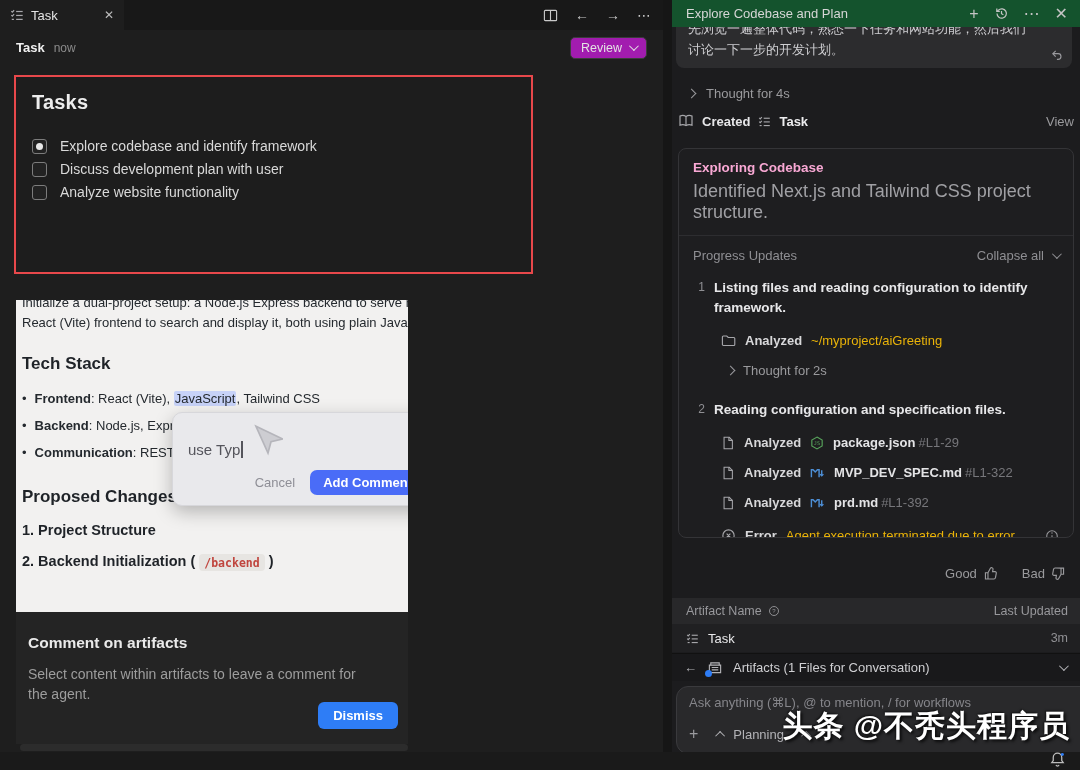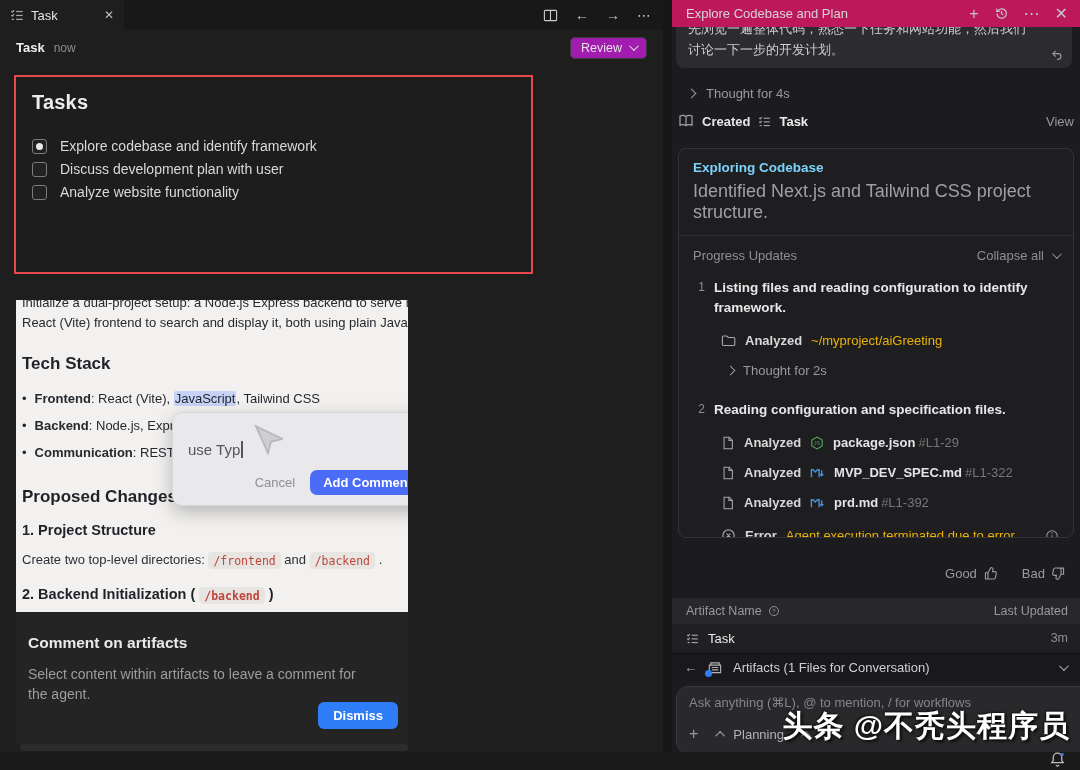--- a/index.html
+++ b/index.html
@@ -56,37 +56,37 @@
 
   
   .comment-toast { position:absolute; left:16px; top:612px; width:392px; height:132px; background:#242424; padding:22px 14px 0 12px; }
   .toast-title { font-size:15.5px; font-weight:bold; color:#eaeaea; }
   .toast-body { margin-top:12px; font-size:14px; line-height:20px; color:#9d9d9d; max-width:350px; }
   .toast-dismiss { position:absolute; right:10px; bottom:15px; background:#2e7df6; color:#fff; font-size:13px; font-weight:bold; border-radius:6px; padding:6px 15px; cursor:pointer; }
   .doc-scrollbar { position:absolute; left:20px; top:744px; width:388px; height:7px; background:#2c2c2c; border-radius:4px; }
 
   
   .right-panel { position:absolute; left:664px; top:0; width:416px; height:752px; background:#1c1c1e; border-left:8px solid #161616; }
-  .rp-header { position:absolute; left:0; top:0; width:100%; height:27px; display:flex; align-items:center; padding:0 12px 0 14px; background:#be185d; z-index:6; }
+  .rp-header { position:absolute; left:0; top:0; width:100%; height:27px; display:flex; align-items:center; padding:0 12px 0 14px; background:#14532d; z-index:6; }
   .rp-title { font-size:13px; color:#d6d6d6; }
   .rp-icons { margin-left:auto; display:flex; align-items:center; gap:15px; color:#c4c4c4; }
 
   .msg-clip { position:absolute; left:4px; top:26px; width:396px; height:42px; overflow:hidden; }
   .msg-bubble { position:absolute; left:0; top:-16px; width:100%; height:58px; background:#2c2c2e; border-radius:8px; padding:8px 26px 8px 12px; font-size:13px; line-height:21px; color:#cfcfd2; }
   .msg-undo { position:absolute; right:9px; bottom:7px; color:#9a9a9e; }
 
   .row-thought { position:absolute; left:16px; top:86px; display:flex; align-items:center; gap:11px; color:#9a9a9d; font-size:13px; cursor:pointer; }
   .row-created { position:absolute; left:6px; top:113px; width:396px; display:flex; align-items:center; gap:8px; font-size:13px; }
   .created-label { color:#e6e6e8; font-weight:bold; }
   .created-task { color:#ededef; font-weight:bold; }
   .view-link { margin-left:auto; color:#9a9a9d; cursor:pointer; }
 
   .big-card { position:absolute; left:6px; top:148px; width:396px; height:390px; border:1px solid #343437; border-radius:8px; background:#1e1e20; overflow:hidden; }
   .card-head { padding:11px 14px 12px; border-bottom:1px solid #2d2d30; }
-  .card-title { font-size:13.5px; font-weight:bold; color:#7dd3fc; }
+  .card-title { font-size:13.5px; font-weight:bold; color:#f9a8d4; }
   .card-sub { margin-top:6px; font-size:18px; color:#a0a0a4; }
   .prog { padding:12px 14px 0; }
   .prog-row { display:flex; align-items:center; font-size:13px; color:#8f8f93; }
   .collapse-all { margin-left:auto; display:flex; align-items:center; gap:8px; cursor:pointer; }
   .step { display:flex; gap:9px; margin-top:15px; }
   .step-num { width:12px; font-size:12px; color:#8f8f93; padding-top:2px; text-align:right; flex:0 0 auto; }
   .step-title { font-size:13.5px; line-height:20px; font-weight:600; color:#e7e7e9; }
   .sub-row { display:flex; align-items:center; gap:9px; margin-top:15px; padding-left:28px; font-size:13px; position:relative; cursor:pointer; }
   .sub-row .lbl { color:#d8d8da; font-weight:600; }
   .sub-row .dim { color:#eab308; }
@@ -192,21 +192,20 @@
         <div class="doc-p first">Initialize a dual-project setup: a Node.js Express backend to serve mock</div>
         <div class="doc-p">React (Vite) frontend to search and display it, both using plain JavaScrip</div>
         <div class="doc-h2">Tech Stack</div>
         <ul class="doc-ul">
           <li><b>Frontend</b><span>: React (Vite), </span><span class="hl">JavaScript</span><span>, Tailwind CSS</span></li>
           <li><b>Backend</b><span>: Node.js, Expr</span></li>
           <li><b>Communication</b><span>: REST</span></li>
         </ul>
         <div class="doc-h2">Proposed Changes</div>
         <div class="doc-h3">1. Project Structure</div>
-        <div class="doc-line"><span>Create two top-level directories: </span><span class="code-chip">/frontend</span><span> and </span><span class="code-chip">/backend</span><span> .</span></div>
         <div class="doc-h3 codey"><span>2. Backend Initialization ( </span><span class="code-chip">/backend</span><span> )</span></div>
 
       </div>
 
       <div class="comment-popup">
         <div class="popup-text">
             <span>use Typ</span>
             <span class="caret"></span>
           </div>
         <span class="popup-cursor">

